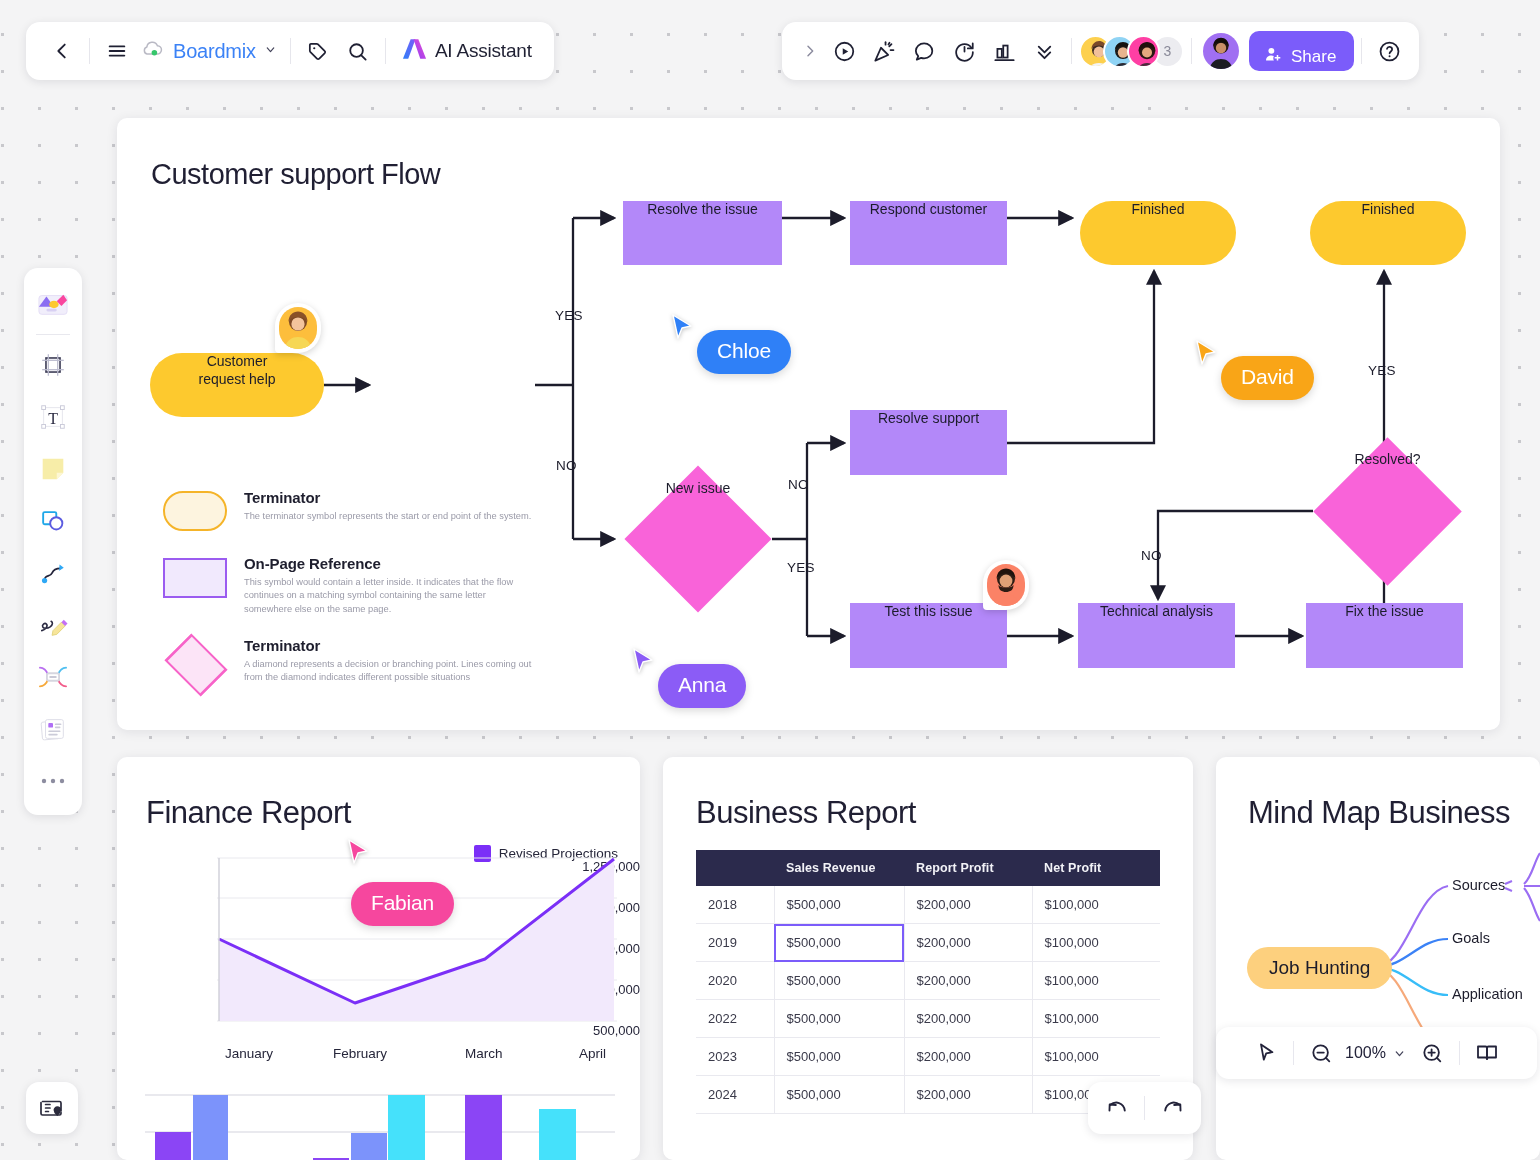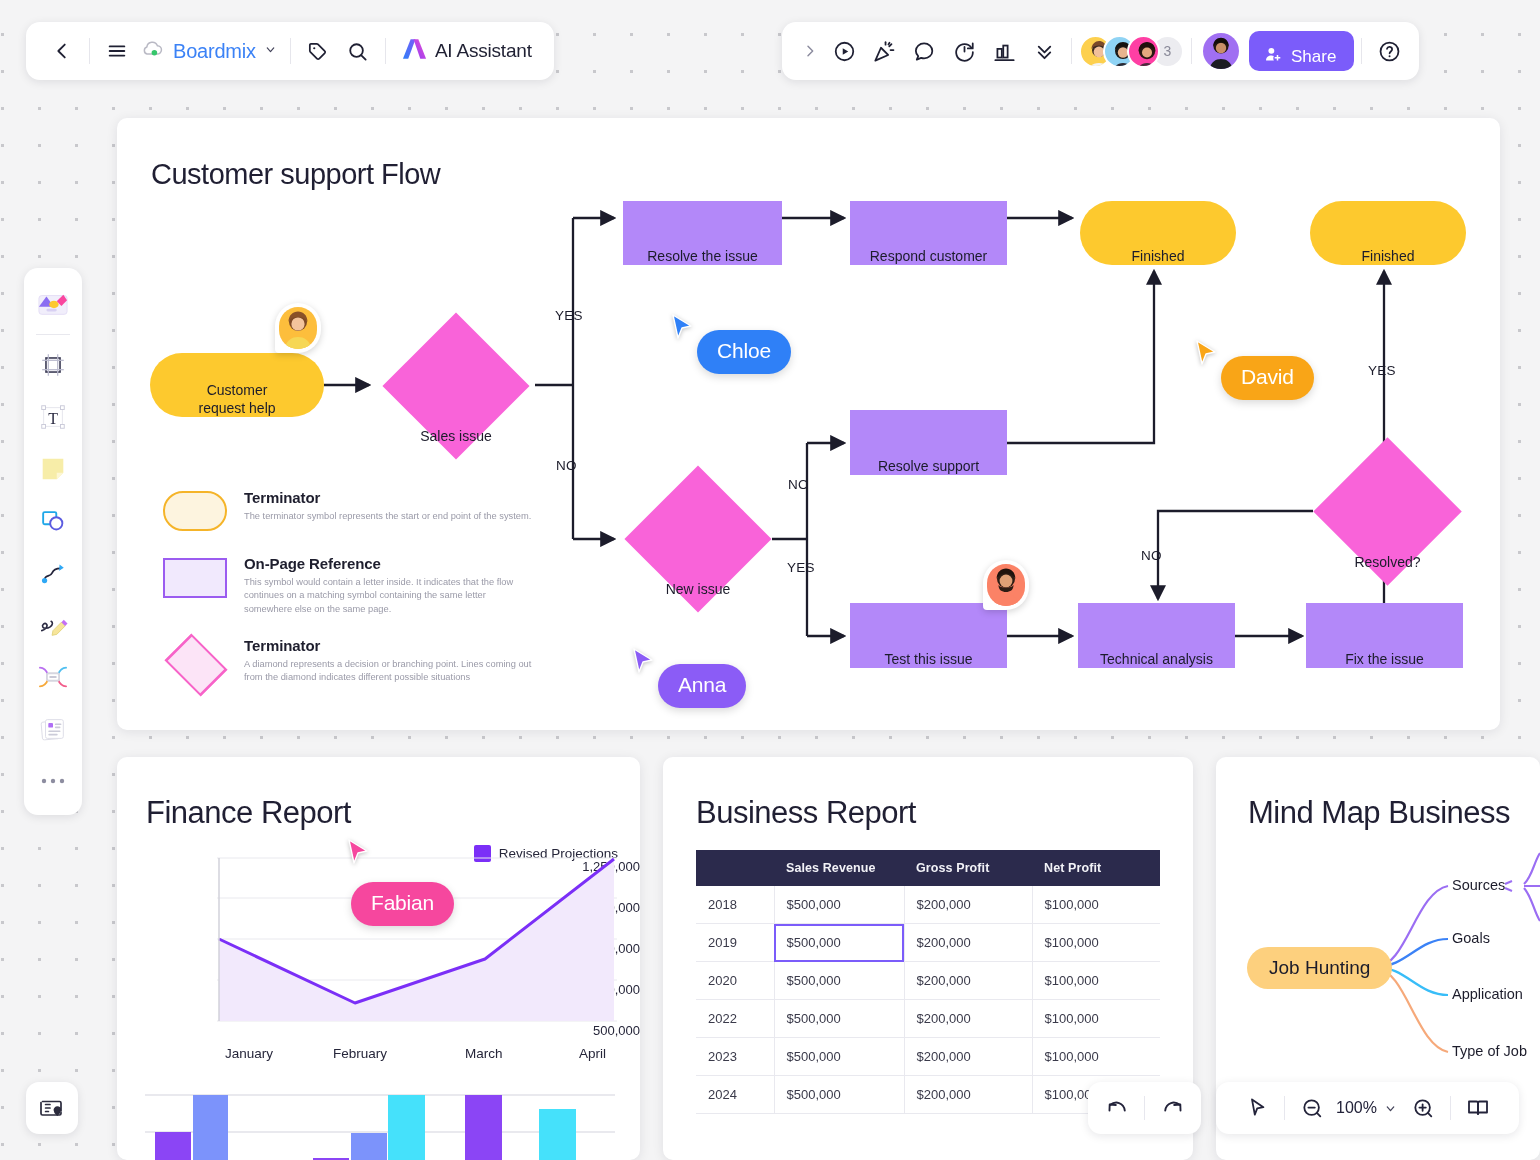--- a/index.html
+++ b/index.html
@@ -93,21 +93,21 @@
   .card-title {
     font-size: 31px; color: #201f33; letter-spacing: -.5px;
   }
   #flow-card .card-title { position:absolute; left: 34px; top: 40px; font-size: 29px; }
   #fin-card .card-title  { position:absolute; left: 29px; top: 38px; }
   #biz-card .card-title  { position:absolute; left: 33px; top: 38px; }
   #mind-card .card-title { position:absolute; left: 32px; top: 38px; }
 
   
   .fnode {
-    position: absolute; display: flex; align-items: flex-end; justify-content: center;
+    position: absolute; display: flex; align-items: flex-start; justify-content: center;
     text-align: center; font-size: 14px; color: #1c1c2b; line-height: 1.25;
     cursor: pointer;
   }
   .fn-rect { background: #b388f9; }
   .fn-term { background: #fdc92e; border-radius: 34px; }
   .fn-diamond { background: transparent; }
   .fn-diamond .dmd {
     position: absolute; inset: 0; background: #fb5ee0; background: #f963d9;
     transform: rotate(45deg);
   }
@@ -165,21 +165,21 @@
   }
   .mm-leaf { position: absolute; font-size: 14.5px; color: #1c1c2b; white-space: nowrap; }
 
   
   .botbar {
     position: absolute; background: #fff; border-radius: 13px;
     box-shadow: 0 2px 10px rgba(20,20,43,.10);
     display: flex; align-items: center; height: 52px;
   }
   #undo-bar { left: 1088px; top: 1082px; padding: 0 8px; }
-  #zoom-bar { left: 1216px; top: 1082px; padding: 0 20px; }
+  #zoom-bar { left: 1216px; top: 1027px; padding: 0 29px; }
   #locate-bar { left: 26px; top: 1082px; width: 52px; justify-content: center; }
   .bb {
     width: 42px; height: 40px; display:flex; align-items:center; justify-content:center;
     border-radius: 8px; cursor: pointer; color:#23233a; flex:none;
   }
   .bb-sep { width:1px; height:24px; background:#e7e7ee; margin:0 6px; flex:none;}
   .zoom-val { font-size: 16px; color:#23233a; cursor:pointer; padding: 0 3px;}
 </style>
 </head>
 <body>
@@ -481,24 +481,20 @@
 
         <line x1="1267" y1="358" x2="1267" y2="153" marker-end="url(#ah)"></line>
       </g>
     </svg>
 
     <div class="fnode fn-term" style="left:33px; top:235px; width:174px; height:64px;">
       <span style="white-space:pre-line">Customer
 request help</span>
     </div>
 
-    <div class="fnode fn-diamond" style="left:260px; top:209px; width:158px; height:118px;">
-      <div class="dmd" style="left:27px; top:7px; width:104px; height:104px;"></div>
-      <span>Sales issue</span>
-    </div>
 
     <div class="fnode fn-rect" style="left:506px; top:83px; width:159px; height:64px;">
       <span>Resolve the issue</span>
     </div>
 
     <div class="fnode fn-rect" style="left:733px; top:83px; width:157px; height:64px;">
       <span>Respond customer</span>
     </div>
 
     <div class="fnode fn-term" style="left:963px; top:83px; width:156px; height:64px;">
@@ -662,21 +658,21 @@
     </div>
   </div>
 
   <div class="card" id="biz-card">
     <div class="card-title">Business Report</div>
     <table class="biz">
       <thead>
         <tr>
           <th style="width:78px"></th>
           <th style="width:130px">Sales Revenue</th>
-          <th style="width:128px">Gross Profit</th>
+          <th style="width:128px">Report Profit</th>
           <th>Net Profit</th>
         </tr>
       </thead>
       <tbody>
         <tr>
           <td>2018</td>
           <td>$500,000</td>
           <td>$200,000</td>
           <td>$100,000</td>
         </tr>

